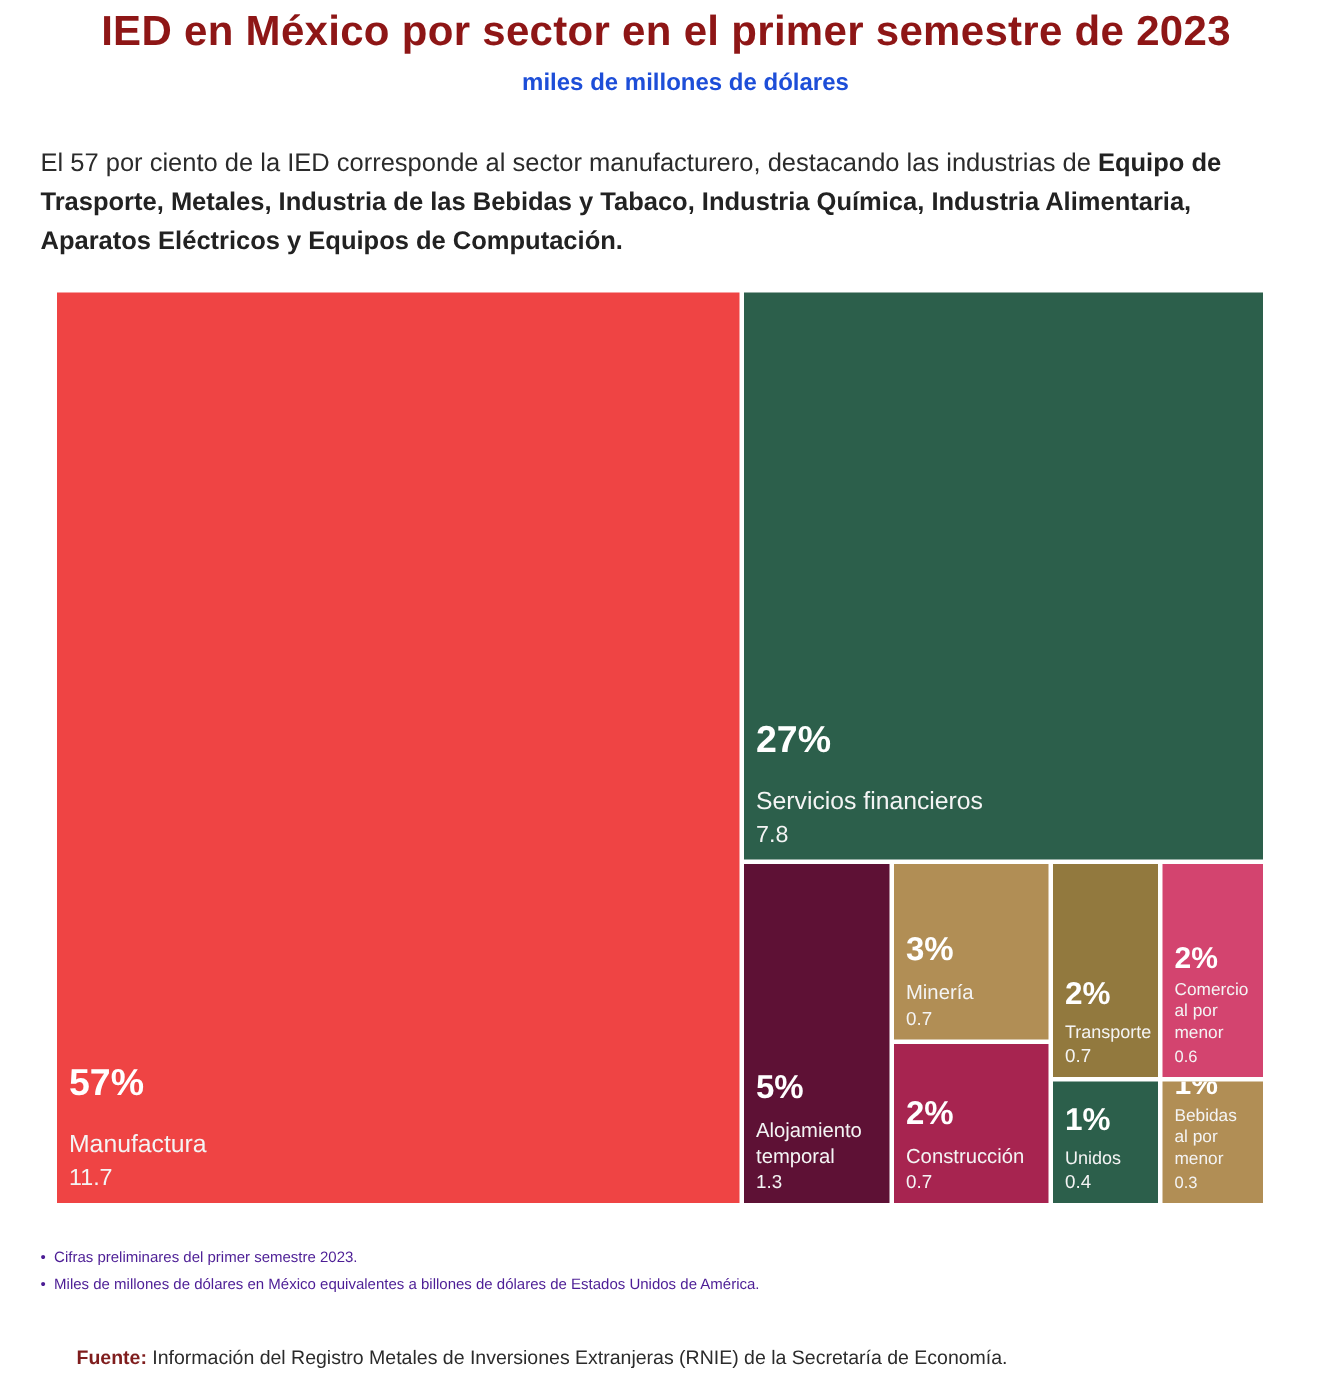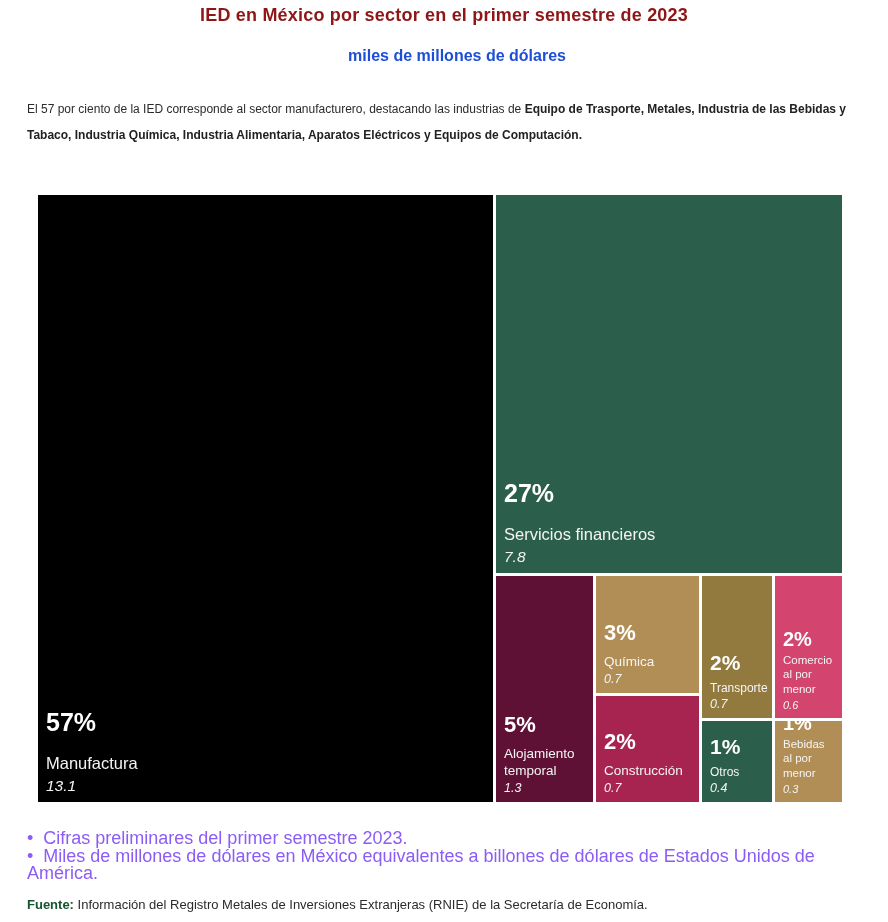--- a/index.html
+++ b/index.html
@@ -3,113 +3,113 @@
 <meta charset="utf-8">
 <style>
   html,body{margin:0;padding:0;background:#ffffff;}
   body{
     width:888px;height:922px;position:relative;overflow:hidden;
     font-family:"Liberation Sans","DejaVu Sans",sans-serif;
     -webkit-font-smoothing:antialiased;
   }
   .title{
     position:absolute;top:5px;left:0;width:888px;text-align:center;
-    font-size:18px;font-weight:700;color:#8e1616;margin:0;letter-spacing:.2px;
+    font-size:28px;font-weight:700;color:#8e1616;margin:0;letter-spacing:.2px;
   }
   .subtitle{
     position:absolute;top:32px;left:0;width:884px;text-align:center;
     font-size:16px;font-weight:700;color:#1d4ed8;margin:15px;
   }
   .intro{
     position:absolute;top:96px;left:27px;width:836px;margin:0;
-    font-size:12px;line-height:26px;color:#2b2b2b;
+    font-size:17px;line-height:26px;color:#2b2b2b;
   }
   .intro b{color:#222;}
   .treemap{
     position:absolute;left:38px;top:195px;width:804px;height:607px;
     background:#ffffff;
   }
   .tile{
     position:absolute;box-sizing:border-box;
     display:flex;flex-direction:column;justify-content:flex-end;
     padding:6px 8px 7px 8px;color:#ffffff;overflow:hidden;
   }
   .tile .pct{font-weight:700;color:#fff;}
   .tile .tname{line-height:1.25;color:#f4f4f4;}
-  .tile .tvalue{color:#f4f4f4;font-style:italic;}
+  .tile .tvalue{color:#f4f4f4;}
   .tile.lg .pct{font-size:25px;margin-bottom:16px;}
   .tile.lg .tname{font-size:16.5px;}
   .tile.lg .tvalue{font-size:15.5px;margin-top:3px;}
   .tile.md .pct{font-size:22px;margin-bottom:8px;}
   .tile.md .tname{font-size:13.5px;}
   .tile.md .tvalue{font-size:12.5px;margin-top:1px;}
   .tile.sm .pct{font-size:21px;margin-bottom:6px;}
   .tile.sm .tname{font-size:12px;white-space:nowrap;}
   .tile.sm .tvalue{font-size:12.5px;margin-top:1px;}
   .tile.xs .pct{font-size:20px;margin-bottom:2px;}
   .tile.xs .tname{font-size:11.5px;}
   .tile.xs .tvalue{font-size:11px;margin-top:3px;}
   .notes{
     position:absolute;left:27px;top:830px;width:845px;margin:0;padding:0;
-    list-style:none;font-size:18px;line-height:17.5px;color:#8b5cf6;
+    list-style:none;font-size:10px;line-height:17.5px;color:#4c1d95;
   }
   .notes li::before{content:"\2022\00a0\00a0";}
   .fuente{
     position:absolute;left:27px;top:897px;width:845px;margin:0;
     font-size:13px;color:#2b2b2b;
   }
-  .fuente b{color:#14532d;}
+  .fuente b{color:#7f1d1d;margin-left:24px;}
 </style>
 </head>
 <body>
 
 <h1 class="title">IED en México por sector en el primer semestre de 2023</h1>
 <h2 class="subtitle">miles de millones de dólares</h2>
 
 <p class="intro"><span>El 57 por ciento de la IED corresponde al sector manufacturero, destacando las industrias de </span><b>Equipo de Trasporte, Metales, Industria de las Bebidas y Tabaco, Industria Química, Industria Alimentaria, Aparatos Eléctricos y Equipos de Computación.</b></p>
 
 <div id="treemap" class="treemap">
-    <div class="tile lg" style="left: 0px; top: 0px; width: 455px; height: 607px; background: #000000;">
+    <div class="tile lg" style="left: 0px; top: 0px; width: 455px; height: 607px; background: #ef4444;">
       <span class="pct">57%</span>
       <span class="tname">Manufactura</span>
-      <span class="tvalue">13.1</span>
+      <span class="tvalue">11.7</span>
     </div>
     <div class="tile lg" style="left: 458px; top: 0px; width: 346px; height: 378px; background: rgb(44, 95, 75);">
       <span class="pct">27%</span>
       <span class="tname">Servicios financieros</span>
       <span class="tvalue">7.8</span>
     </div>
     <div class="tile md" style="left: 458px; top: 381px; width: 97px; height: 226px; background: rgb(94, 17, 53);">
       <span class="pct">5%</span>
       <span class="tname">Alojamiento temporal</span>
       <span class="tvalue">1.3</span>
     </div>
     <div class="tile md" style="left: 558px; top: 381px; width: 103px; height: 117px; background: rgb(177, 142, 85);">
       <span class="pct">3%</span>
-      <span class="tname">Química</span>
+      <span class="tname">Minería</span>
       <span class="tvalue">0.7</span>
     </div>
     <div class="tile md" style="left: 558px; top: 501px; width: 103px; height: 106px; background: rgb(167, 36, 80);">
       <span class="pct">2%</span>
       <span class="tname">Construcción</span>
       <span class="tvalue">0.7</span>
     </div>
     <div class="tile sm" style="left: 664px; top: 381px; width: 70px; height: 142px; background: rgb(146, 121, 62);">
       <span class="pct">2%</span>
       <span class="tname">Transporte</span>
       <span class="tvalue">0.7</span>
     </div>
     <div class="tile xs" style="left: 737px; top: 381px; width: 67px; height: 142px; background: rgb(211, 68, 111);">
       <span class="pct">2%</span>
       <span class="tname">Comercio al por menor</span>
       <span class="tvalue">0.6</span>
     </div>
     <div class="tile sm" style="left: 664px; top: 526px; width: 70px; height: 81px; background: rgb(44, 95, 75);">
       <span class="pct">1%</span>
-      <span class="tname">Otros</span>
+      <span class="tname">Unidos</span>
       <span class="tvalue">0.4</span>
     </div>
     <div class="tile xs" style="left: 737px; top: 526px; width: 67px; height: 81px; background: rgb(177, 142, 85);">
       <span class="pct">1%</span>
       <span class="tname">Bebidas al por menor</span>
       <span class="tvalue">0.3</span>
     </div>
   </div>
 
 <ul id="notes" class="notes">

